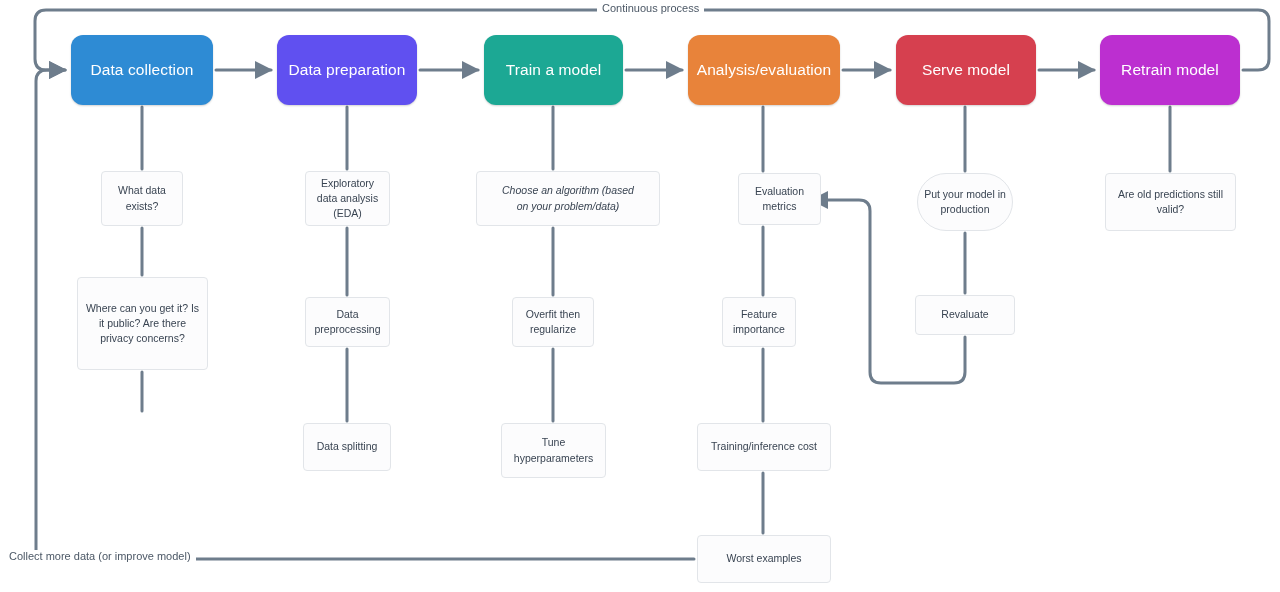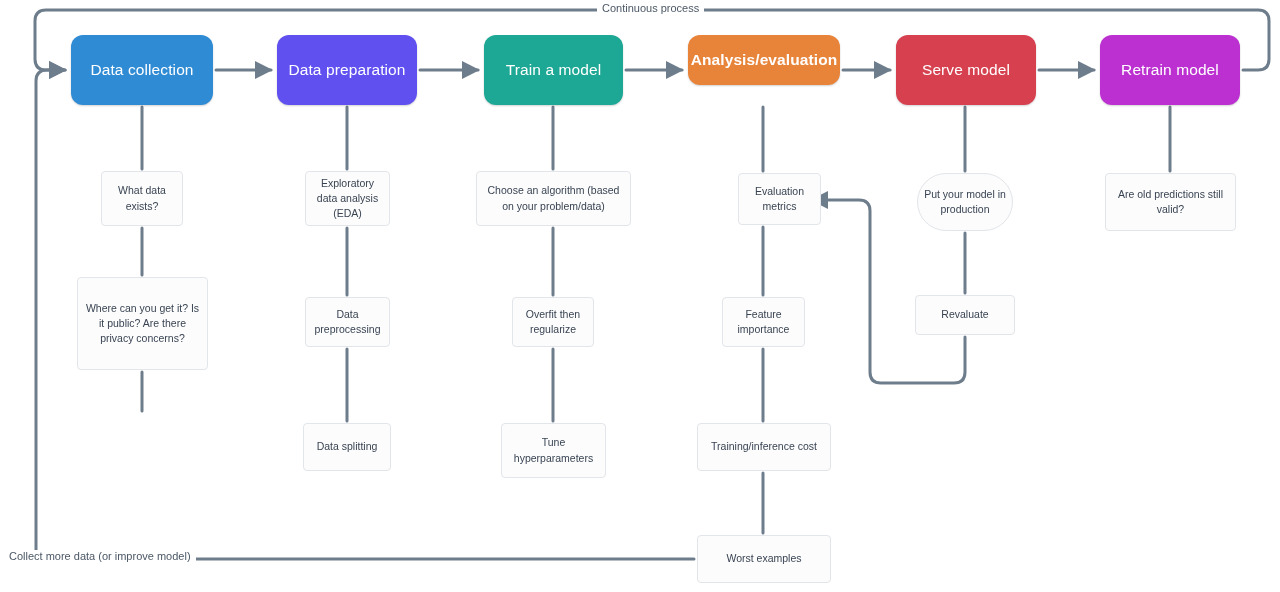--- a/index.html
+++ b/index.html
@@ -132,27 +132,27 @@
   <div class="stage" style="left:71px;top:35px;width:142px;height:70px;background:#2e8bd4;">Data collection</div>
   <div class="node" style="left:101px;top:171px;width:82px;height:55px;">What data<br>exists?</div>
   <div class="node" style="left:77px;top:277px;width:131px;height:93px;">Where can you get it? Is<br>it public? Are there<br>privacy concerns?</div>
 
   <div class="stage" style="left:277px;top:35px;width:140px;height:70px;background:#6050f0;">Data preparation</div>
   <div class="node" style="left:305px;top:171px;width:85px;height:55px;">Exploratory<br>data analysis<br>(EDA)</div>
   <div class="node" style="left:305px;top:297px;width:85px;height:50px;">Data<br>preprocessing</div>
   <div class="node" style="left:303px;top:423px;width:88px;height:48px;">Data splitting</div>
 
   <div class="stage" style="left:484px;top:35px;width:139px;height:70px;background:#1ca894;">Train a model</div>
-  <div class="node" style="left:476px;top:171px;width:155px;height:55px;">Choose an algorithm (based<br>on your problem/data)</div>
+  <div class="node" style="left:476px;top:171px;width:184px;height:55px;font-style:italic;">Choose an algorithm (based<br>on your problem/data)</div>
   <div class="node" style="left:512px;top:297px;width:82px;height:50px;">Overfit then<br>regularize</div>
   <div class="node" style="left:501px;top:423px;width:105px;height:55px;">Tune<br>hyperparameters</div>
 
-  <div class="stage" style="left:688px;top:35px;width:152px;height:50px;background:#e8833a;font-weight:bold;">Analysis/evaluation</div>
+  <div class="stage" style="left:688px;top:35px;width:152px;height:70px;background:#e8833a;">Analysis/evaluation</div>
   <div class="node" style="left:738px;top:173px;width:83px;height:52px;">Evaluation<br>metrics</div>
-  <div class="node" style="left:722px;top:297px;width:83px;height:50px;">Feature<br>importance</div>
+  <div class="node" style="left:722px;top:297px;width:74px;height:50px;">Feature<br>importance</div>
   <div class="node" style="left:697px;top:423px;width:134px;height:48px;">Training/inference cost</div>
   <div class="node" style="left:697px;top:535px;width:134px;height:48px;">Worst examples</div>
 
   <div class="stage" style="left:896px;top:35px;width:140px;height:70px;background:#d6404f;">Serve model</div>
   <div class="node" style="left:917px;top:173px;width:96px;height:58px;border-radius:29px;">Put your model in<br>production</div>
   <div class="node" style="left:915px;top:295px;width:100px;height:40px;">Revaluate</div>
 
   <div class="stage" style="left:1100px;top:35px;width:140px;height:70px;background:#bc2fd0;">Retrain model</div>
   <div class="node" style="left:1105px;top:173px;width:131px;height:58px;">Are old predictions still<br>valid?</div>
 

